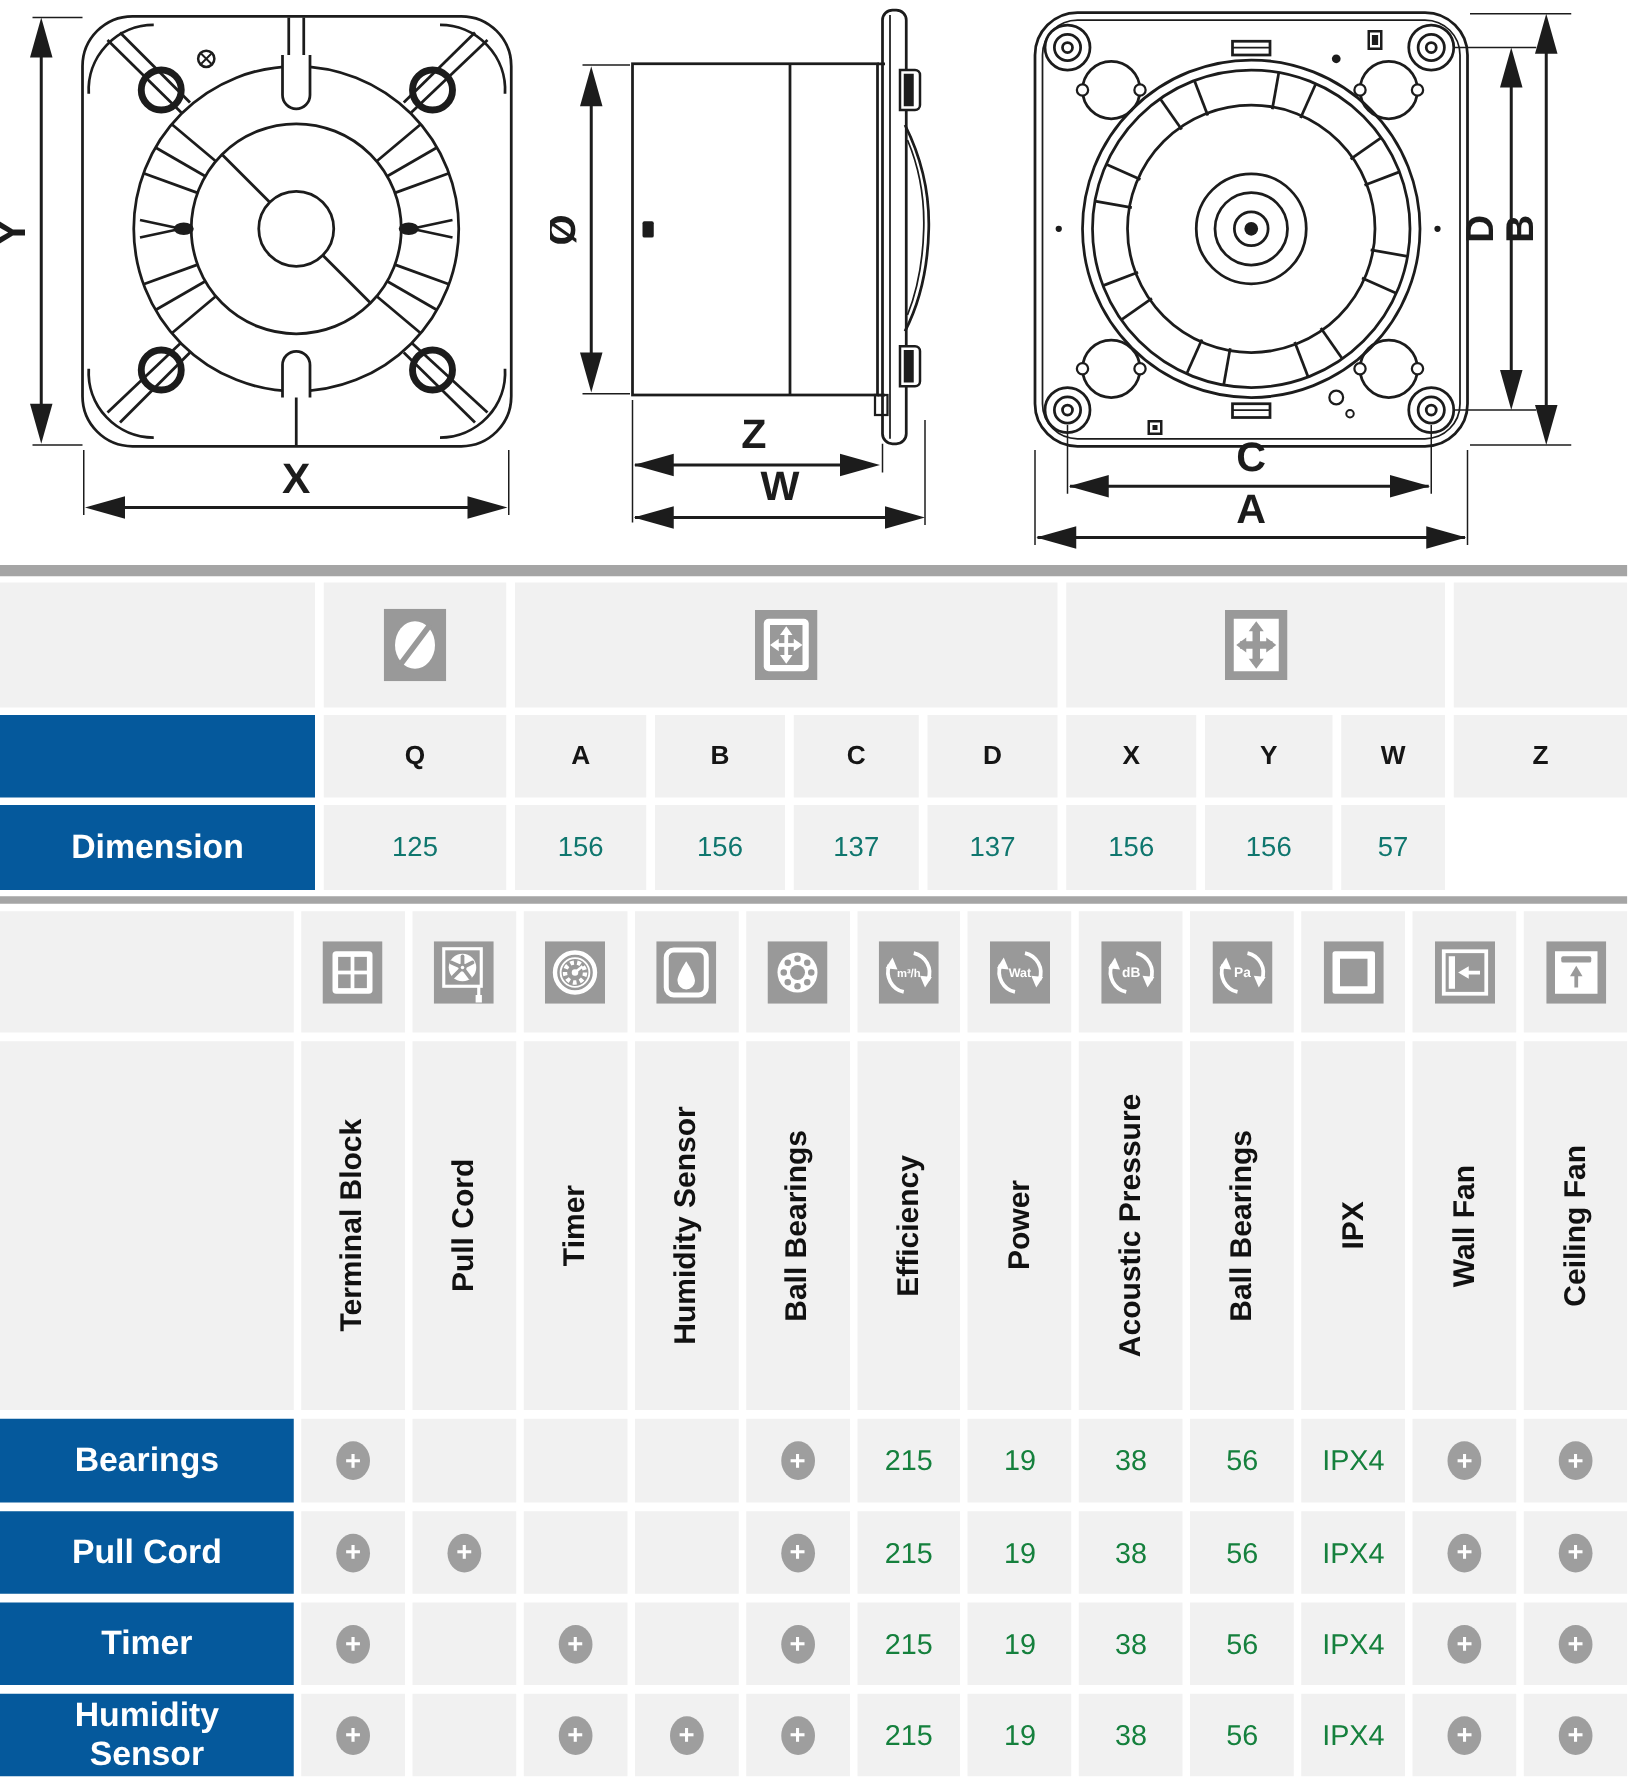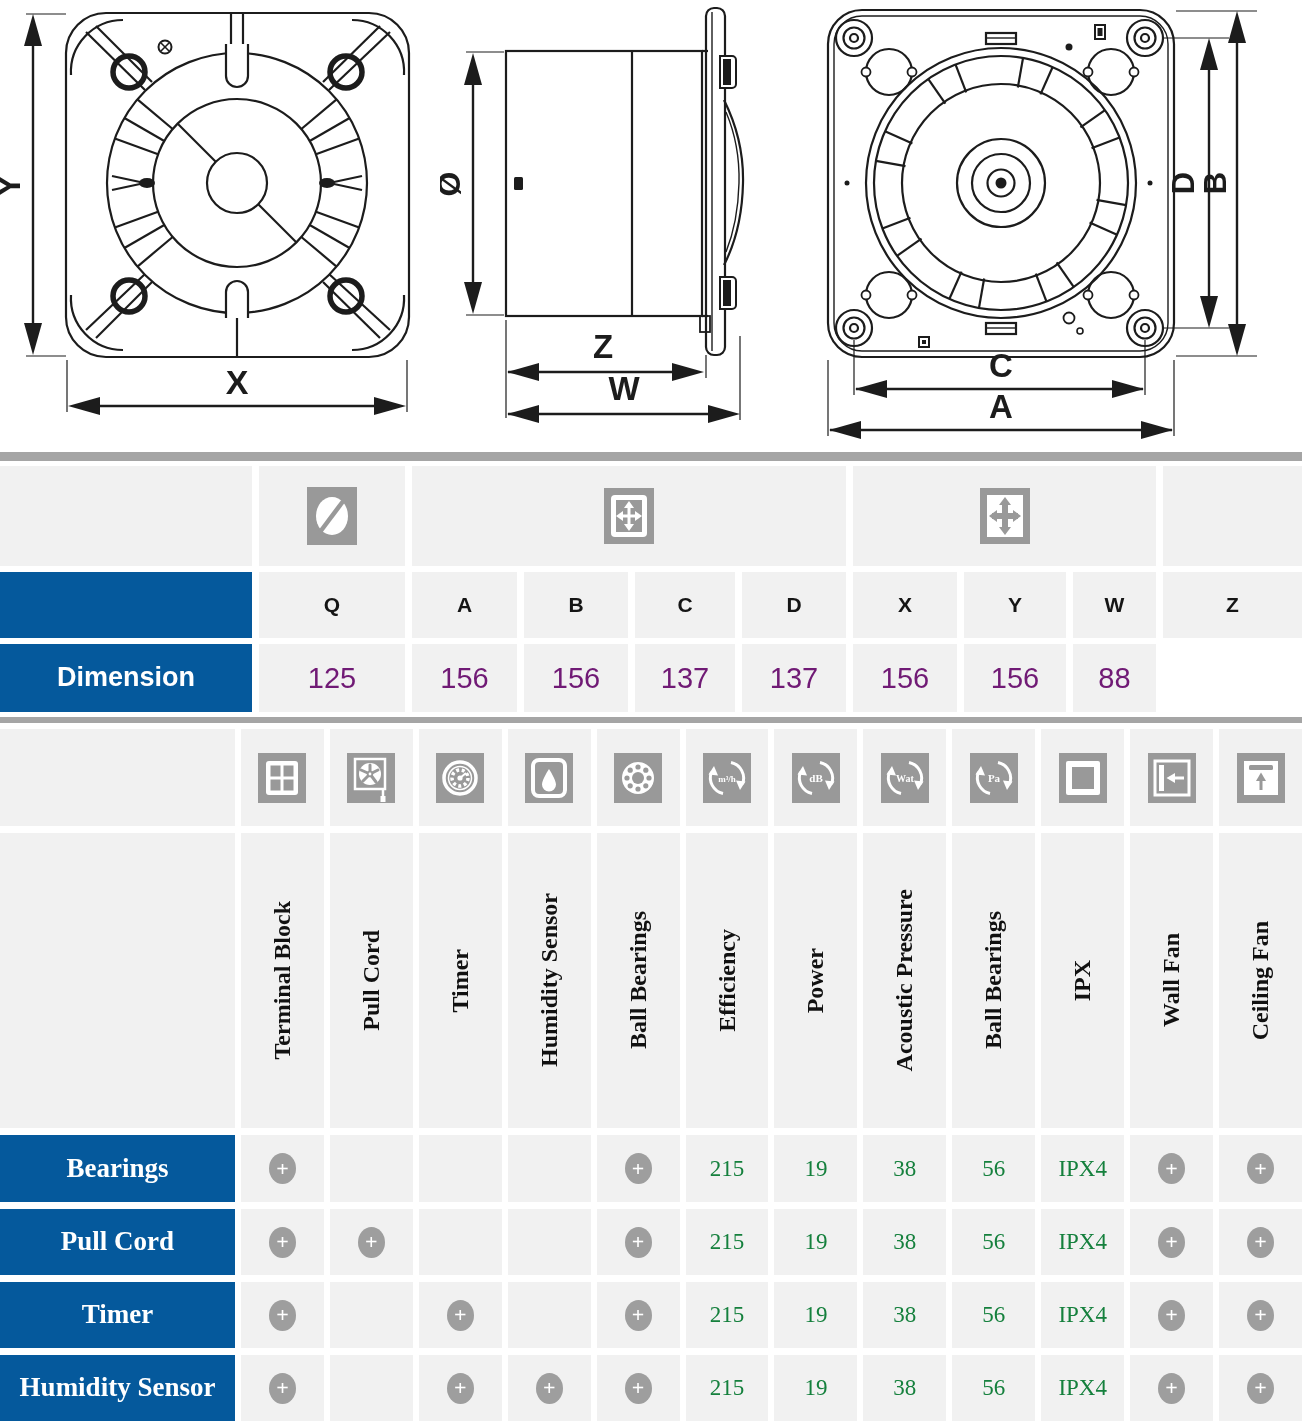--- a/index.html
+++ b/index.html
@@ -8,27 +8,27 @@
   .drawings{position:relative;height:452px;background:#fff;}
   .draw{position:absolute;top:0;}
   
   .sep{background:#a5a5a5;width:1302px;}
   #sep1{height:9px;}
   #sep2{height:6px;margin-top:5px;}
   
   .dim-grid{display:grid;grid-template-columns:252px 146px 105px 104px 100px 104px 104px 102px 83px 1fr;
             grid-template-rows:100px 66px 68px;gap:6px 7px;margin-top:5px;}
   .feat-grid{display:grid;grid-template-columns:235px repeat(12,1fr);
-             grid-template-rows:97px 295px 67px 66px 66px 66px;gap:7px 6px;margin-top:6px;font-family:Liberation Serif, serif;}
+             grid-template-rows:97px 295px 67px 66px 66px 66px;gap:7px 6px;margin-top:6px;}
   .cell{background:#f1f1f1;display:flex;align-items:center;justify-content:center;text-align:center;}
   .cell.blue{background:#05599c;color:#fff;font-weight:bold;font-size:27px;line-height:1.15;padding:0 12px;}
   .span4{grid-column:span 4;}
   .span3{grid-column:span 3;}
   .letter{font-weight:bold;font-size:21px;color:#151515;}
-  .value{font-size:29px;color:#701a75;}
+  .value{font-size:22px;color:#0f766e;}
   .vtext{writing-mode:vertical-rl;transform:rotate(180deg);font-weight:bold;font-size:24px;color:#111;white-space:nowrap;}
   .fval{font-size:23px;color:#15803d;}
   .plus-badge{display:inline-flex;width:27px;height:31px;border-radius:50%;background:#9e9e9e;color:#fff;
               align-items:center;justify-content:center;font-size:22px;font-weight:bold;line-height:1;}
   .dicon{display:block;}
 </style>
 </head>
 <body>
 
 <div class="page">
@@ -358,21 +358,21 @@
     <div class="cell">
         <span class="value">137</span>
       </div>
     <div class="cell">
         <span class="value">156</span>
       </div>
     <div class="cell">
         <span class="value">156</span>
       </div>
     <div class="cell">
-        <span class="value">88</span>
+        <span class="value">57</span>
       </div>
   </div>
 
   <div class="sep" id="sep2"></div>
 
   <div class="feat-grid">
 
     <div class="cell"></div>
     <div class="cell">
       <svg width="48" height="50" viewBox="0 0 48 50">
@@ -456,35 +456,35 @@
       <svg width="48" height="50" viewBox="0 0 48 50">
         <rect width="48" height="50" fill="#999"></rect>
         <g stroke="#fff" stroke-width="3" fill="none">
           <path d="M28,9.5 A16,16 0 0 1 39.5,31"></path>
             <path d="M20,40.5 A16,16 0 0 1 8.5,19"></path>
         </g>
         <g fill="#fff">
           <polygon points="37,37 33,27.5 42.5,28.5"></polygon>
             <polygon points="11,13 15,22.5 5.5,21.5"></polygon>
         </g>
-        <text x="24" y="28.5" text-anchor="middle" font-size="11" font-weight="bold" fill="#fff">dB</text>
+        <text x="24" y="28.5" text-anchor="middle" font-size="10" font-weight="bold" fill="#fff">Wat</text>
       </svg>
     </div>
     <div class="cell">
       <svg width="48" height="50" viewBox="0 0 48 50">
         <rect width="48" height="50" fill="#999"></rect>
         <g stroke="#fff" stroke-width="3" fill="none">
           <path d="M28,9.5 A16,16 0 0 1 39.5,31"></path>
             <path d="M20,40.5 A16,16 0 0 1 8.5,19"></path>
         </g>
         <g fill="#fff">
           <polygon points="37,37 33,27.5 42.5,28.5"></polygon>
             <polygon points="11,13 15,22.5 5.5,21.5"></polygon>
         </g>
-        <text x="24" y="28.5" text-anchor="middle" font-size="10" font-weight="bold" fill="#fff">Wat</text>
+        <text x="24" y="28.5" text-anchor="middle" font-size="11" font-weight="bold" fill="#fff">dB</text>
       </svg>
     </div>
     <div class="cell">
       <svg width="48" height="50" viewBox="0 0 48 50">
         <rect width="48" height="50" fill="#999"></rect>
         <g stroke="#fff" stroke-width="3" fill="none">
           <path d="M28,9.5 A16,16 0 0 1 39.5,31"></path>
             <path d="M20,40.5 A16,16 0 0 1 8.5,19"></path>
         </g>
         <g fill="#fff">

